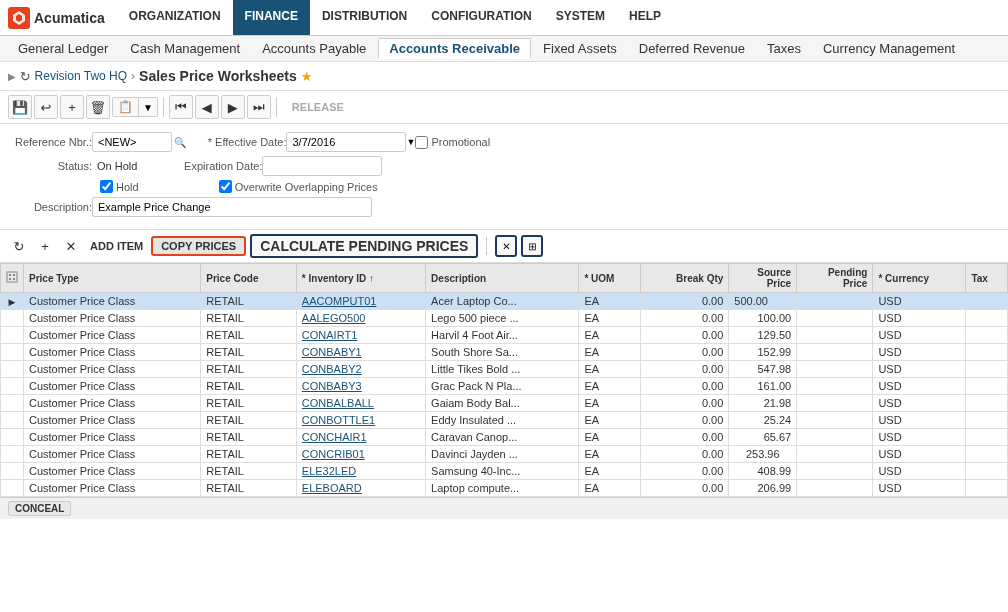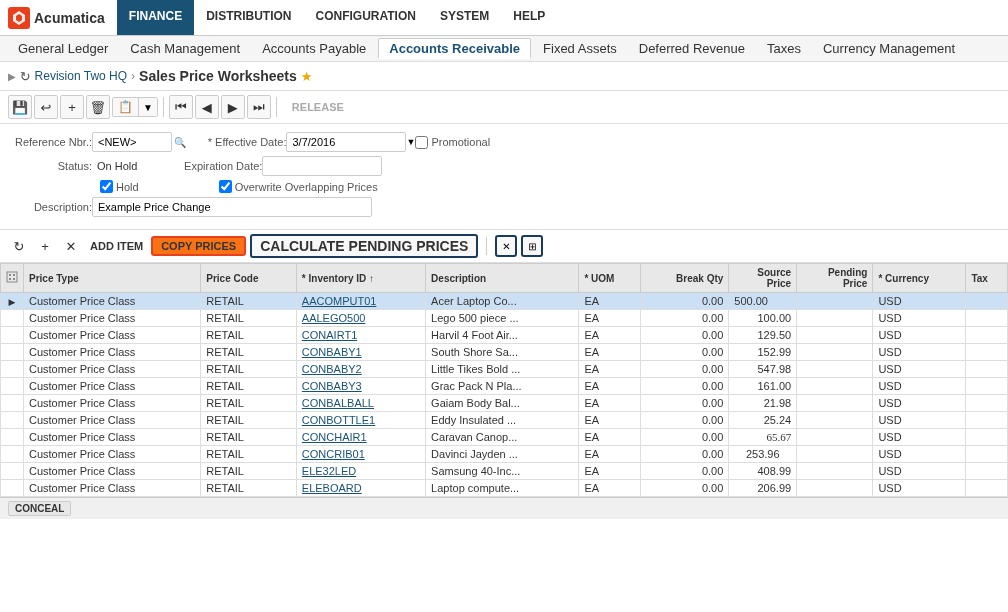--- a/index.html
+++ b/index.html
@@ -40,21 +40,21 @@
     .form-input-md { width: 120px; }
     .search-icon-inline { font-size: 10px; color: #555; margin-left: 2px; cursor: pointer; }
     .checkbox-label { display: flex; align-items: center; gap: 3px; font-size: 11px; color: #555; }
     .status-text { font-size: 11px; color: #333; padding: 2px 5px; }
     .dropdown-arrow { font-size: 9px; }
 
     
     .grid-toolbar { display: flex; align-items: center; padding: 4px 8px; background: #fff; border-bottom: 1px solid #ddd; gap: 4px; }
     .grid-btn { display: flex; align-items: center; justify-content: center; width: 22px; height: 22px; cursor: pointer; font-size: 13px; color: #333; background: none; border: none; }
     .grid-btn-label { font-size: 11px; font-weight: bold; color: #333; cursor: pointer; padding: 2px 4px; }
-    .copy-prices-btn { border: 2px solid #e8401c; border-radius: 3px; padding: 2px 8px; font-size: 11px; font-weight: bold; color: #333; cursor: pointer; background: #f97316; }
+    .copy-prices-btn { border: 2px solid #e8401c; border-radius: 3px; padding: 2px 8px; font-size: 11px; font-weight: bold; color: #333; cursor: pointer; background: #e5e5e5; }
     .calc-btn { border: 2px solid #1a3a5c; border-radius: 3px; padding: 2px 8px; font-size: 14px; font-weight: bold; color: #333; cursor: pointer; background: #f8f8f8; }
     .grid-separator { width: 1px; background: #ccc; height: 18px; margin: 0 4px; }
     .fit-btn { display: flex; align-items: center; justify-content: center; width: 22px; height: 22px; border: 2px solid #1a3a5c; border-radius: 3px; font-size: 10px; cursor: pointer; background: #f8f8f8; }
 
     
     .table-container { overflow-y: auto; overflow-x: hidden; max-height: 280px; }
     table { width: 100%; border-collapse: collapse; font-size: 11px; }
     thead tr { background: #e8e8e8; }
     th { padding: 3px 5px; border: 1px solid #ccc; font-size: 10px; font-weight: bold; color: #333; text-align: left; white-space: nowrap; }
     td { padding: 2px 5px; border: 1px solid #ddd; color: #333; white-space: nowrap; }
@@ -77,20 +77,21 @@
   <div class="logo">
     <div class="logo-icon">
       <svg width="16" height="16" viewBox="0 0 16 16">
           <path d="M8 1L14 5V11L8 15L2 11V5Z" fill="white" opacity="0.9"></path>
           <path d="M8 4L11 6V10L8 12L5 10V6Z" fill="#e8401c"></path>
         </svg>
     </div>
     <span class="logo-text">Acumatica</span>
   </div>
   <div class="nav-items">
+    <div class="nav-item">ORGANIZATION</div>
     <div class="nav-item active">FINANCE</div>
     <div class="nav-item">DISTRIBUTION</div>
     <div class="nav-item">CONFIGURATION</div>
     <div class="nav-item">SYSTEM</div>
     <div class="nav-item">HELP</div>
   </div>
 </div>
 
 <div class="second-nav">
   <div class="second-nav-item">General Ledger</div>
@@ -328,21 +329,21 @@
         <tr>
       <td class="col-icon">
         <span style="color:#333;font-size:9px;"></span>
       </td>
       <td>Customer Price Class</td>
       <td>RETAIL</td>
       <td><span class="link-cell">CONCHAIR1</span></td>
       <td>Caravan Canop...</td>
       <td>EA</td>
       <td style="text-align:right;">0.00</td>
-      <td style="text-align:right;font-family:Liberation Serif, serif;">65.67</td>
+      <td style="text-align:right;">65.67</td>
       <td style="text-align:right;"></td>
       <td>USD</td>
       <td></td>
     </tr>
         <tr>
       <td class="col-icon">
         <span style="color:#333;font-size:9px;"></span>
       </td>
       <td>Customer Price Class</td>
       <td>RETAIL</td>

